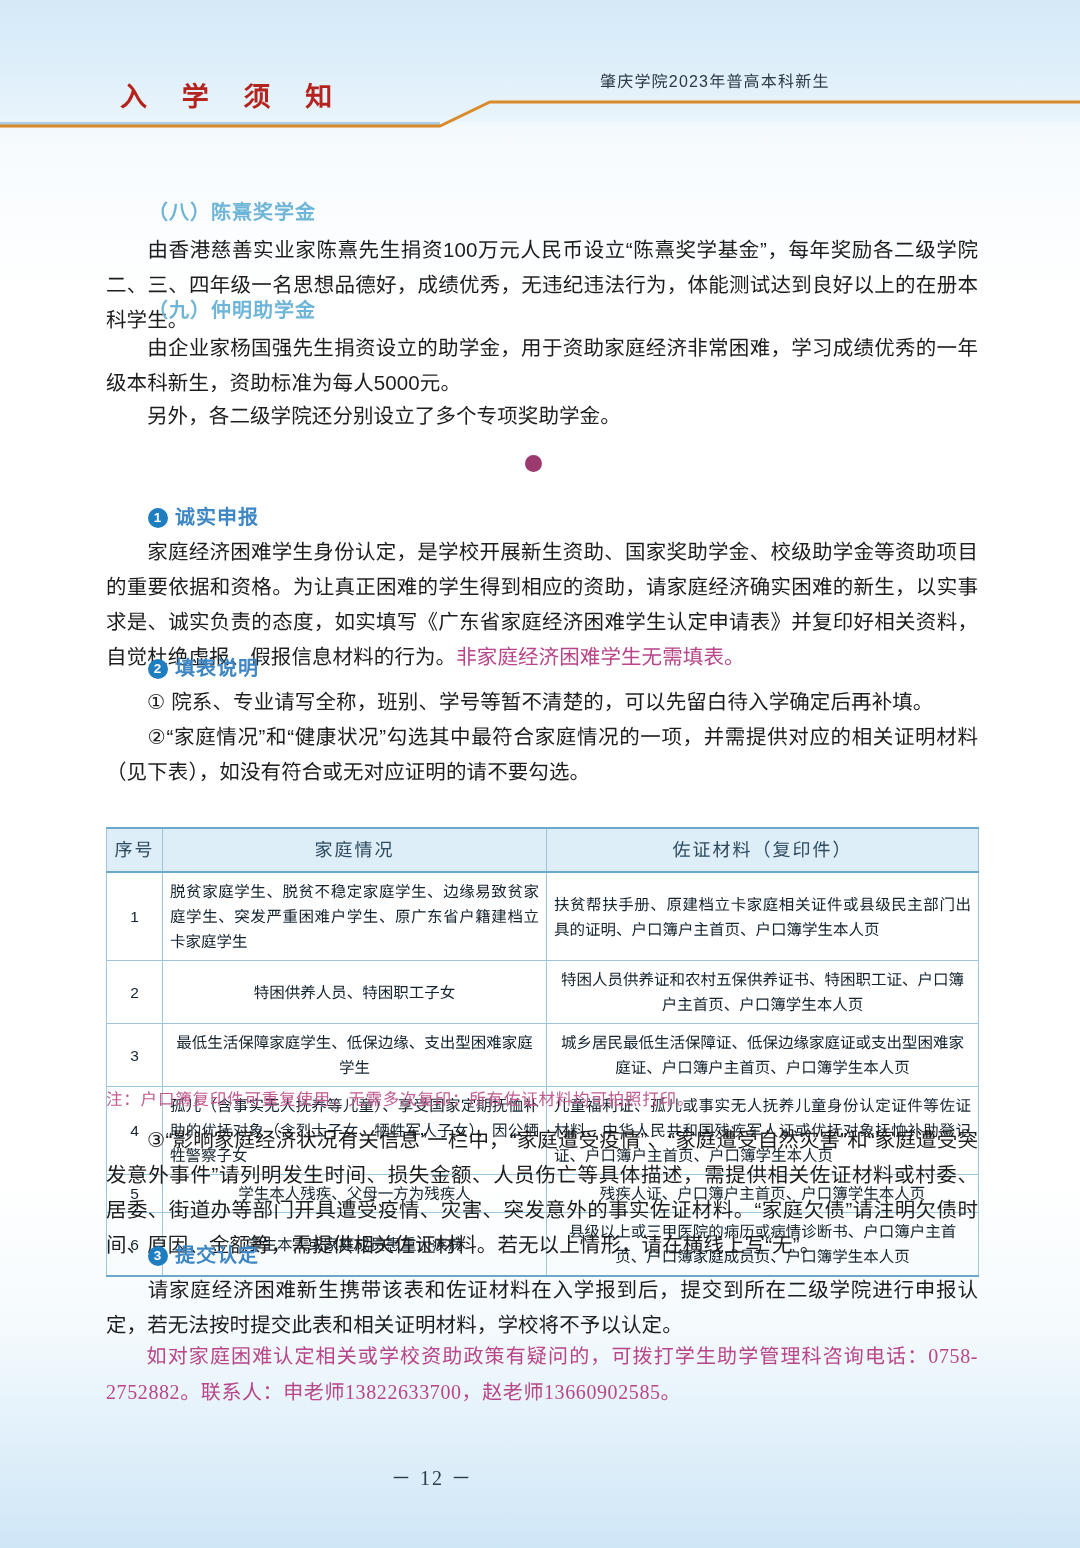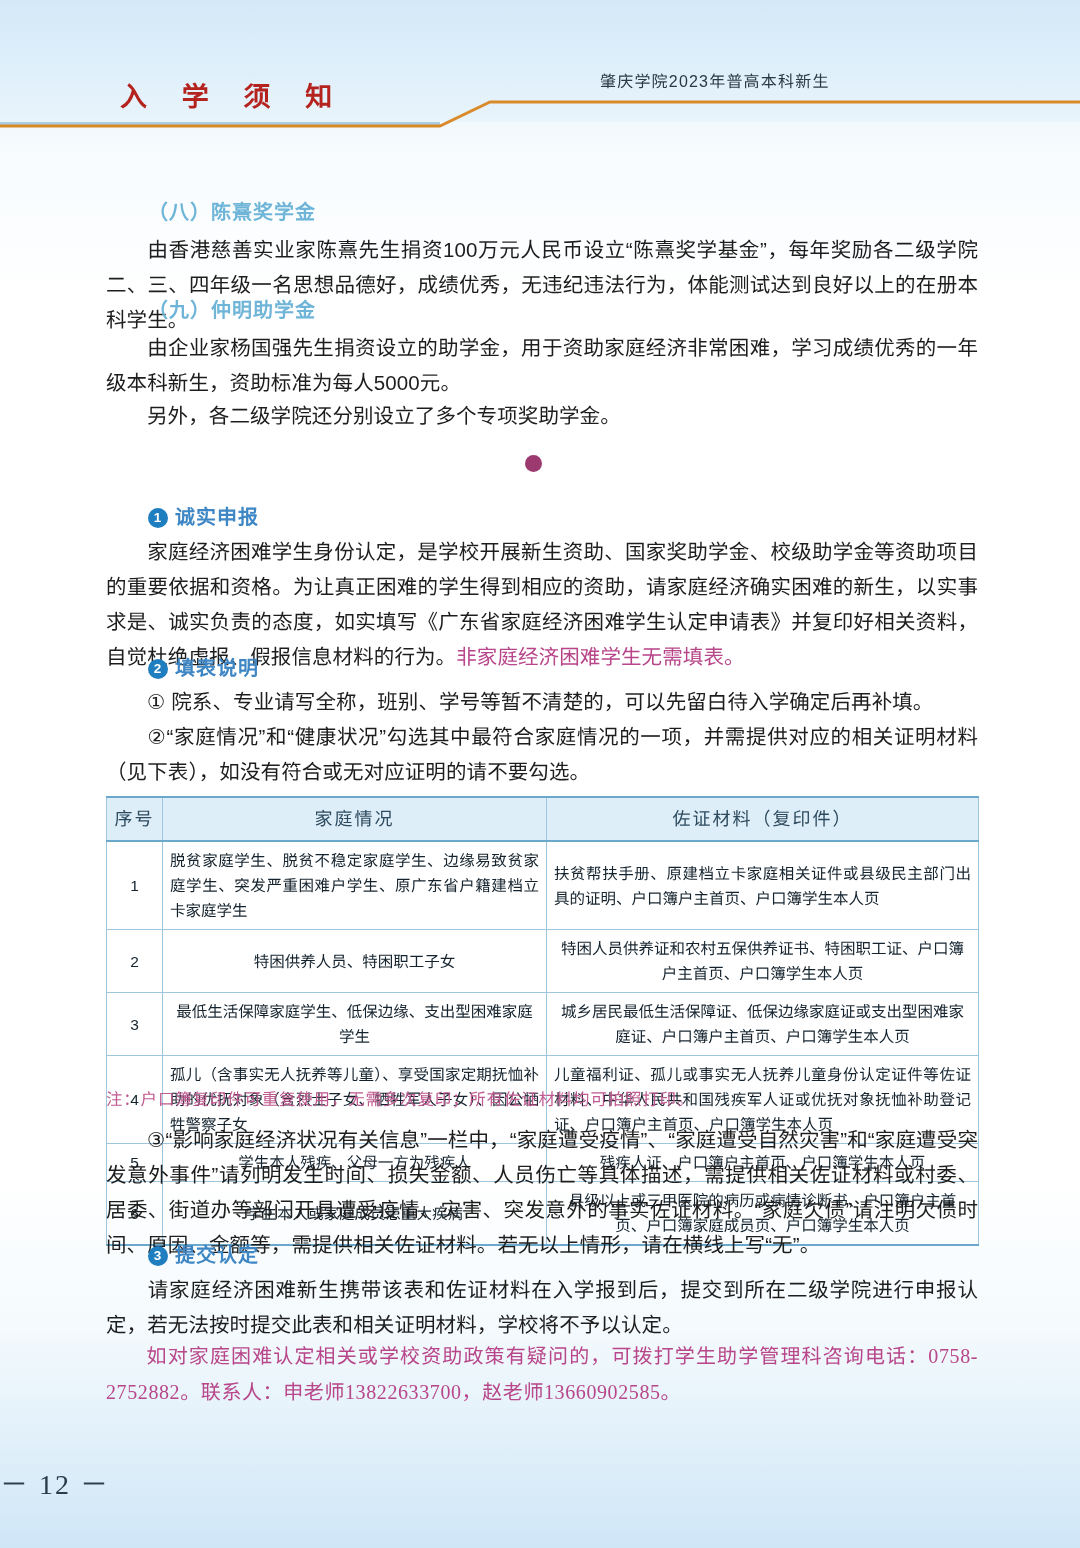--- a/index.html
+++ b/index.html
@@ -165,21 +165,21 @@
     font-weight: bold;
     text-align: center;
     margin-right: 7px;
     vertical-align: 2px;
   }
 
   
   .tbl-wrap {
     position: absolute;
     left: 106px;
-    top: 796px;
+    top: 827px;
     width: 872px;
   }
   table.mt {
     border-collapse: collapse;
     width: 872px;
     table-layout: fixed;
     font-family: "Liberation Sans", "DejaVu Sans", sans-serif;
   }
   table.mt col.c1 { width: 56px; }
   table.mt col.c2 { width: 384px; }
@@ -231,23 +231,23 @@
     text-align: justify;
     text-justify: inter-ideograph;
   }
   .contact .ind { display: inline-block; width: 40px; }
 
   .page-num {
     position: absolute;
     left: 0;
     top: 1462px;
     width: 864px;
-    text-align: left;
-    font-family: "Liberation Serif", "DejaVu Serif", serif;
-    font-size: 28px;
+    text-align: center;
+    font-family: "Liberation Serif", "DejaVu Serif", serif;
+    font-size: 20px;
     color: #2c3b4a;
     letter-spacing: 2px;
   }
 </style>
 </head>
 <body>
 
 <div class="page">
 
   <div class="header">

